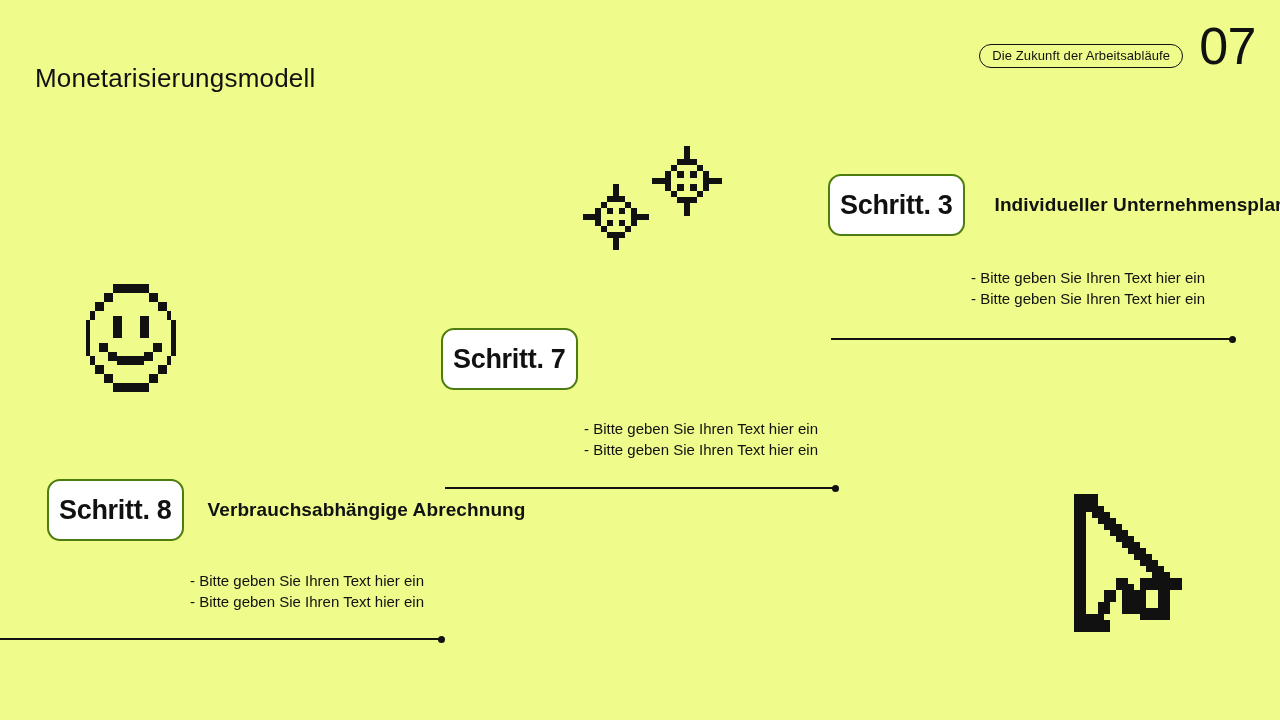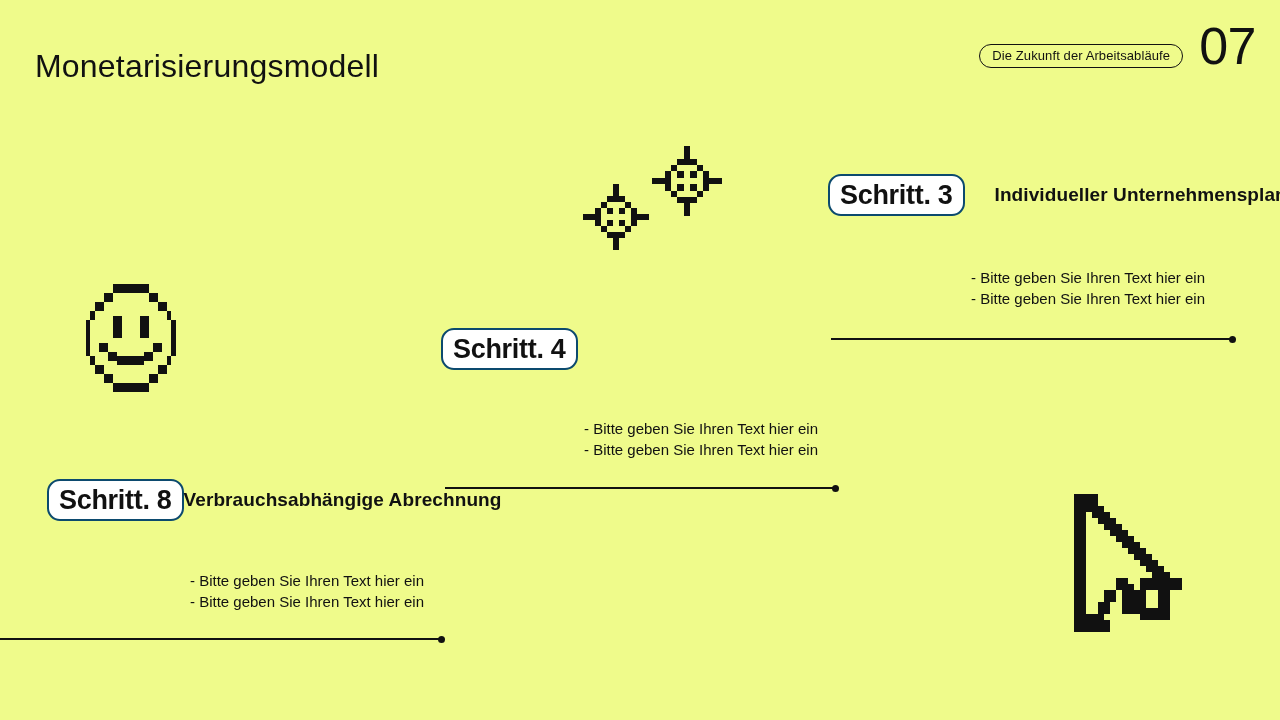--- a/index.html
+++ b/index.html
@@ -23,22 +23,22 @@
     width: 1280px;
     height: 720px;
     background: #effb8b;
     overflow: hidden;
   }
 
   
   .slide-title {
     position: absolute;
     left: 35px;
-    top: 48px;
-    font-size: 32px;
+    top: 63px;
+    font-size: 26px;
     font-weight: 400;
     letter-spacing: 0.2px;
     color: #111111;
     white-space: nowrap;
   }
 
   .header-right {
     position: absolute;
     right: 24px;
     top: 24px;
@@ -74,23 +74,23 @@
   }
 
   .step-head {
     display: flex;
     align-items: center;
     gap: 0px;
   }
 
   .step-badge {
     background: #ffffff;
-    border: 2px solid #0c4a6e;
+    border: 2px solid #4d7c0f;
     border-radius: 13px;
-    height: 42px;
+    height: 62px;
     display: flex;
     align-items: center;
     justify-content: center;
     padding: 0 10px;
     font-size: 27px;
     font-weight: 700;
     letter-spacing: -0.3px;
     color: #111111;
     white-space: nowrap;
   }
@@ -274,37 +274,37 @@
     <div>- Bitte geben Sie Ihren Text hier ein</div>
     <div>- Bitte geben Sie Ihren Text hier ein</div>
   </div>
 
   <div class="connector" style="left:831px; top:338px; width:402px;">
     <span class="dot"></span>
   </div>
 
   <div class="step" style="left:441px; top:328px;">
     <div class="step-head">
-      <div class="step-badge">Schritt. 4</div>
+      <div class="step-badge">Schritt. 7</div>
     </div>
   </div>
 
   <div class="step-body" style="left:584px; top:419px;">
     <div>- Bitte geben Sie Ihren Text hier ein</div>
     <div>- Bitte geben Sie Ihren Text hier ein</div>
   </div>
 
   <div class="connector" style="left:445px; top:487px; width:391px;">
     <span class="dot"></span>
   </div>
 
   <div class="step" style="left:47px; top:479px;">
     <div class="step-head">
       <div class="step-badge">Schritt. 8</div>
-      <div class="step-heading" style="text-align:right;">Verbrauchsabhängige Abrechnung</div>
+      <div class="step-heading" style="margin-left:24px;text-align:right;">Verbrauchsabhängige Abrechnung</div>
     </div>
   </div>
 
   <div class="step-body" style="left:190px; top:571px;">
     <div>- Bitte geben Sie Ihren Text hier ein</div>
     <div>- Bitte geben Sie Ihren Text hier ein</div>
   </div>
 
   <div class="connector" style="left:-4px; top:638px; width:446px;">
     <span class="dot"></span>

